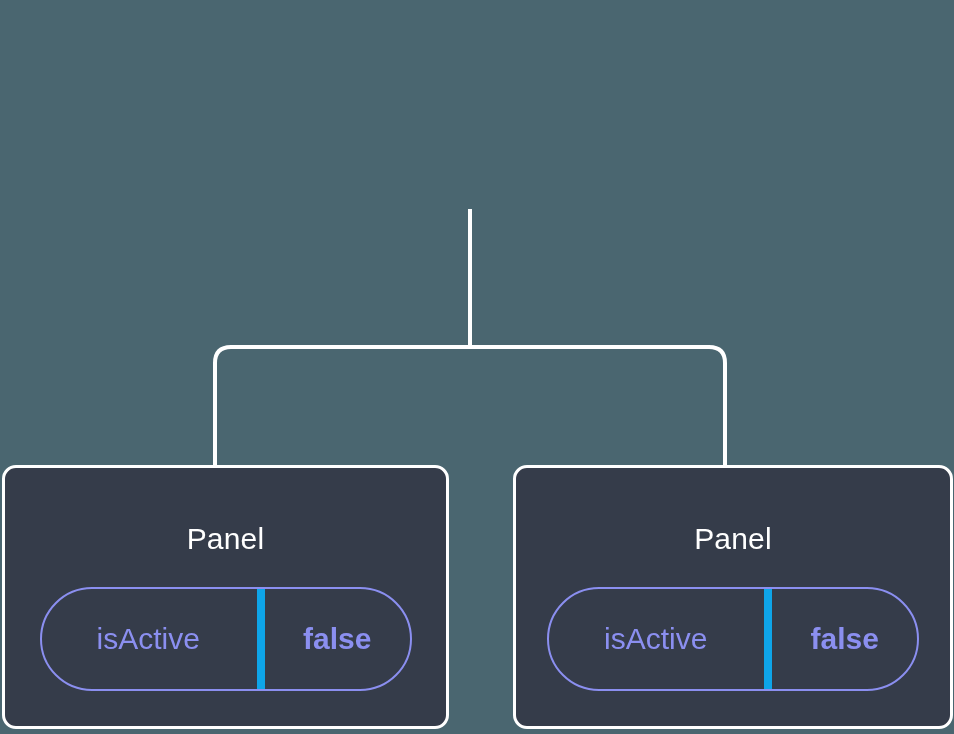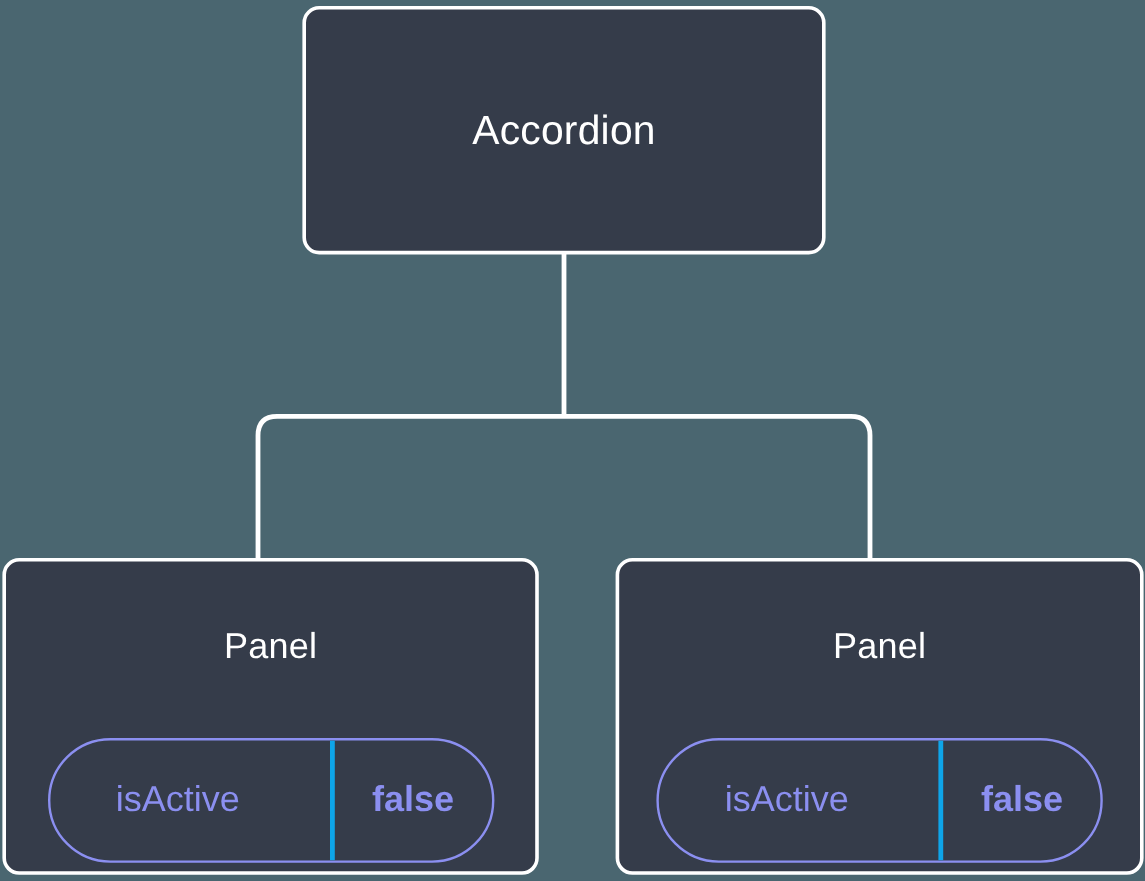--- a/index.html
+++ b/index.html
@@ -52,21 +52,20 @@
     top: 5px;
     width: 436px;
     height: 207px;
     justify-content: center;
   }
 
   .node-panel {
     top: 465px;
     height: 264px;
     justify-content: flex-start;
-    gap: 28px;
   }
 
   .node-panel-left  { left: 2px;   width: 447px; }
   .node-panel-right { left: 513px; width: 440px; }
 
   .node-title {
     color: #ffffff;
     font-size: 34px;
     font-weight: 400;
     letter-spacing: 0.2px;
@@ -100,42 +99,39 @@
     align-items: center;
     justify-content: center;
     color: #8b8ff0;
     font-size: 30px;
     line-height: 1;
     white-space: nowrap;
   }
 
   .pill-key {
     flex: 0 0 58%;
-    border-right: 4px solid #0ea5e9;
-    padding-right: 20px;
+    border-right: 8px solid #0ea5e9;
+    padding-right: 2px;
   }
 
   .pill-value {
     flex: 1 1 auto;
     font-weight: bold;
   }
 </style>
 </head>
 <body>
 
 <div id="diagram">
 
   <svg class="connectors" viewBox="0 0 954 734" width="954" height="734" xmlns="http://www.w3.org/2000/svg">
     <path d="M 470 209 L 470 347" fill="none" stroke="#ffffff" stroke-width="4" stroke-linecap="butt"></path>
     <path d="M 215 470 L 215 363 Q 215 347 231 347 L 709 347 Q 725 347 725 363 L 725 470" fill="none" stroke="#ffffff" stroke-width="4" stroke-linecap="butt"></path>
   </svg>
 
-  <div class="node node-root">
-    <div class="node-title">Accordion</div>
-  </div>
 
   <div class="node node-panel node-panel-left">
     <div class="node-title">Panel</div>
     <div class="pill">
       <div class="pill-key">isActive</div>
       <div class="pill-value">false</div>
     </div>
   </div>
 
   <div class="node node-panel node-panel-right">

